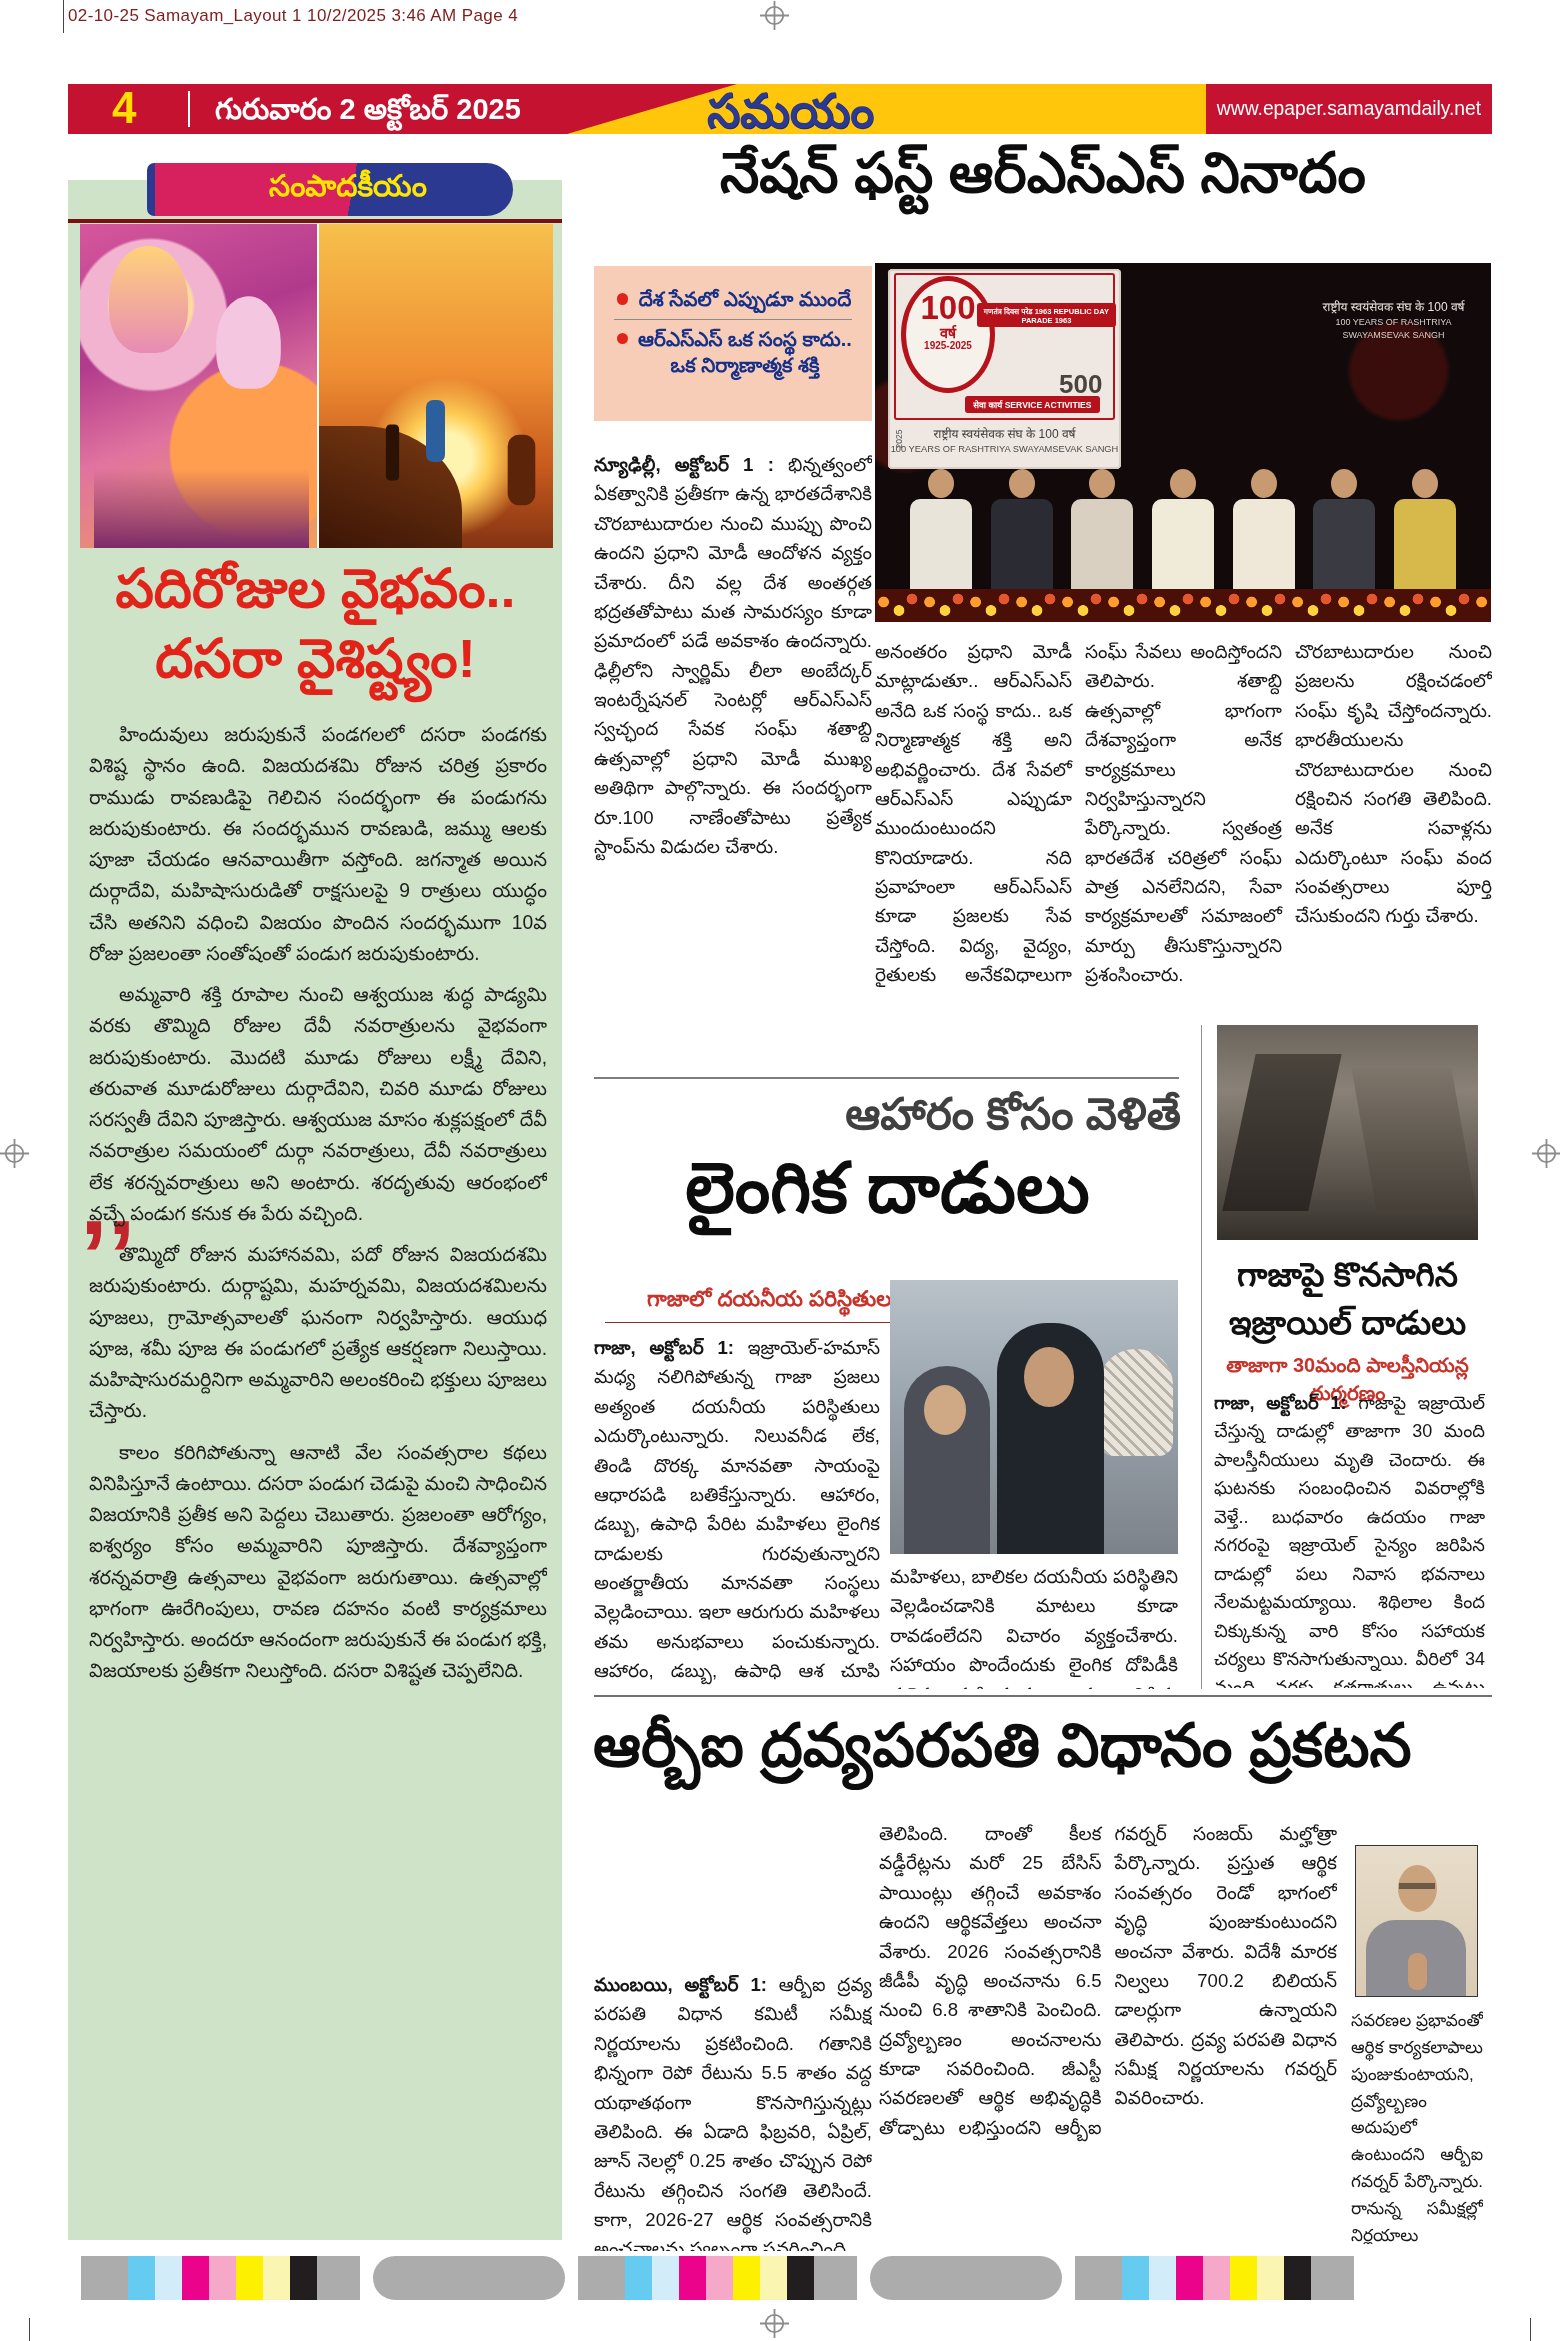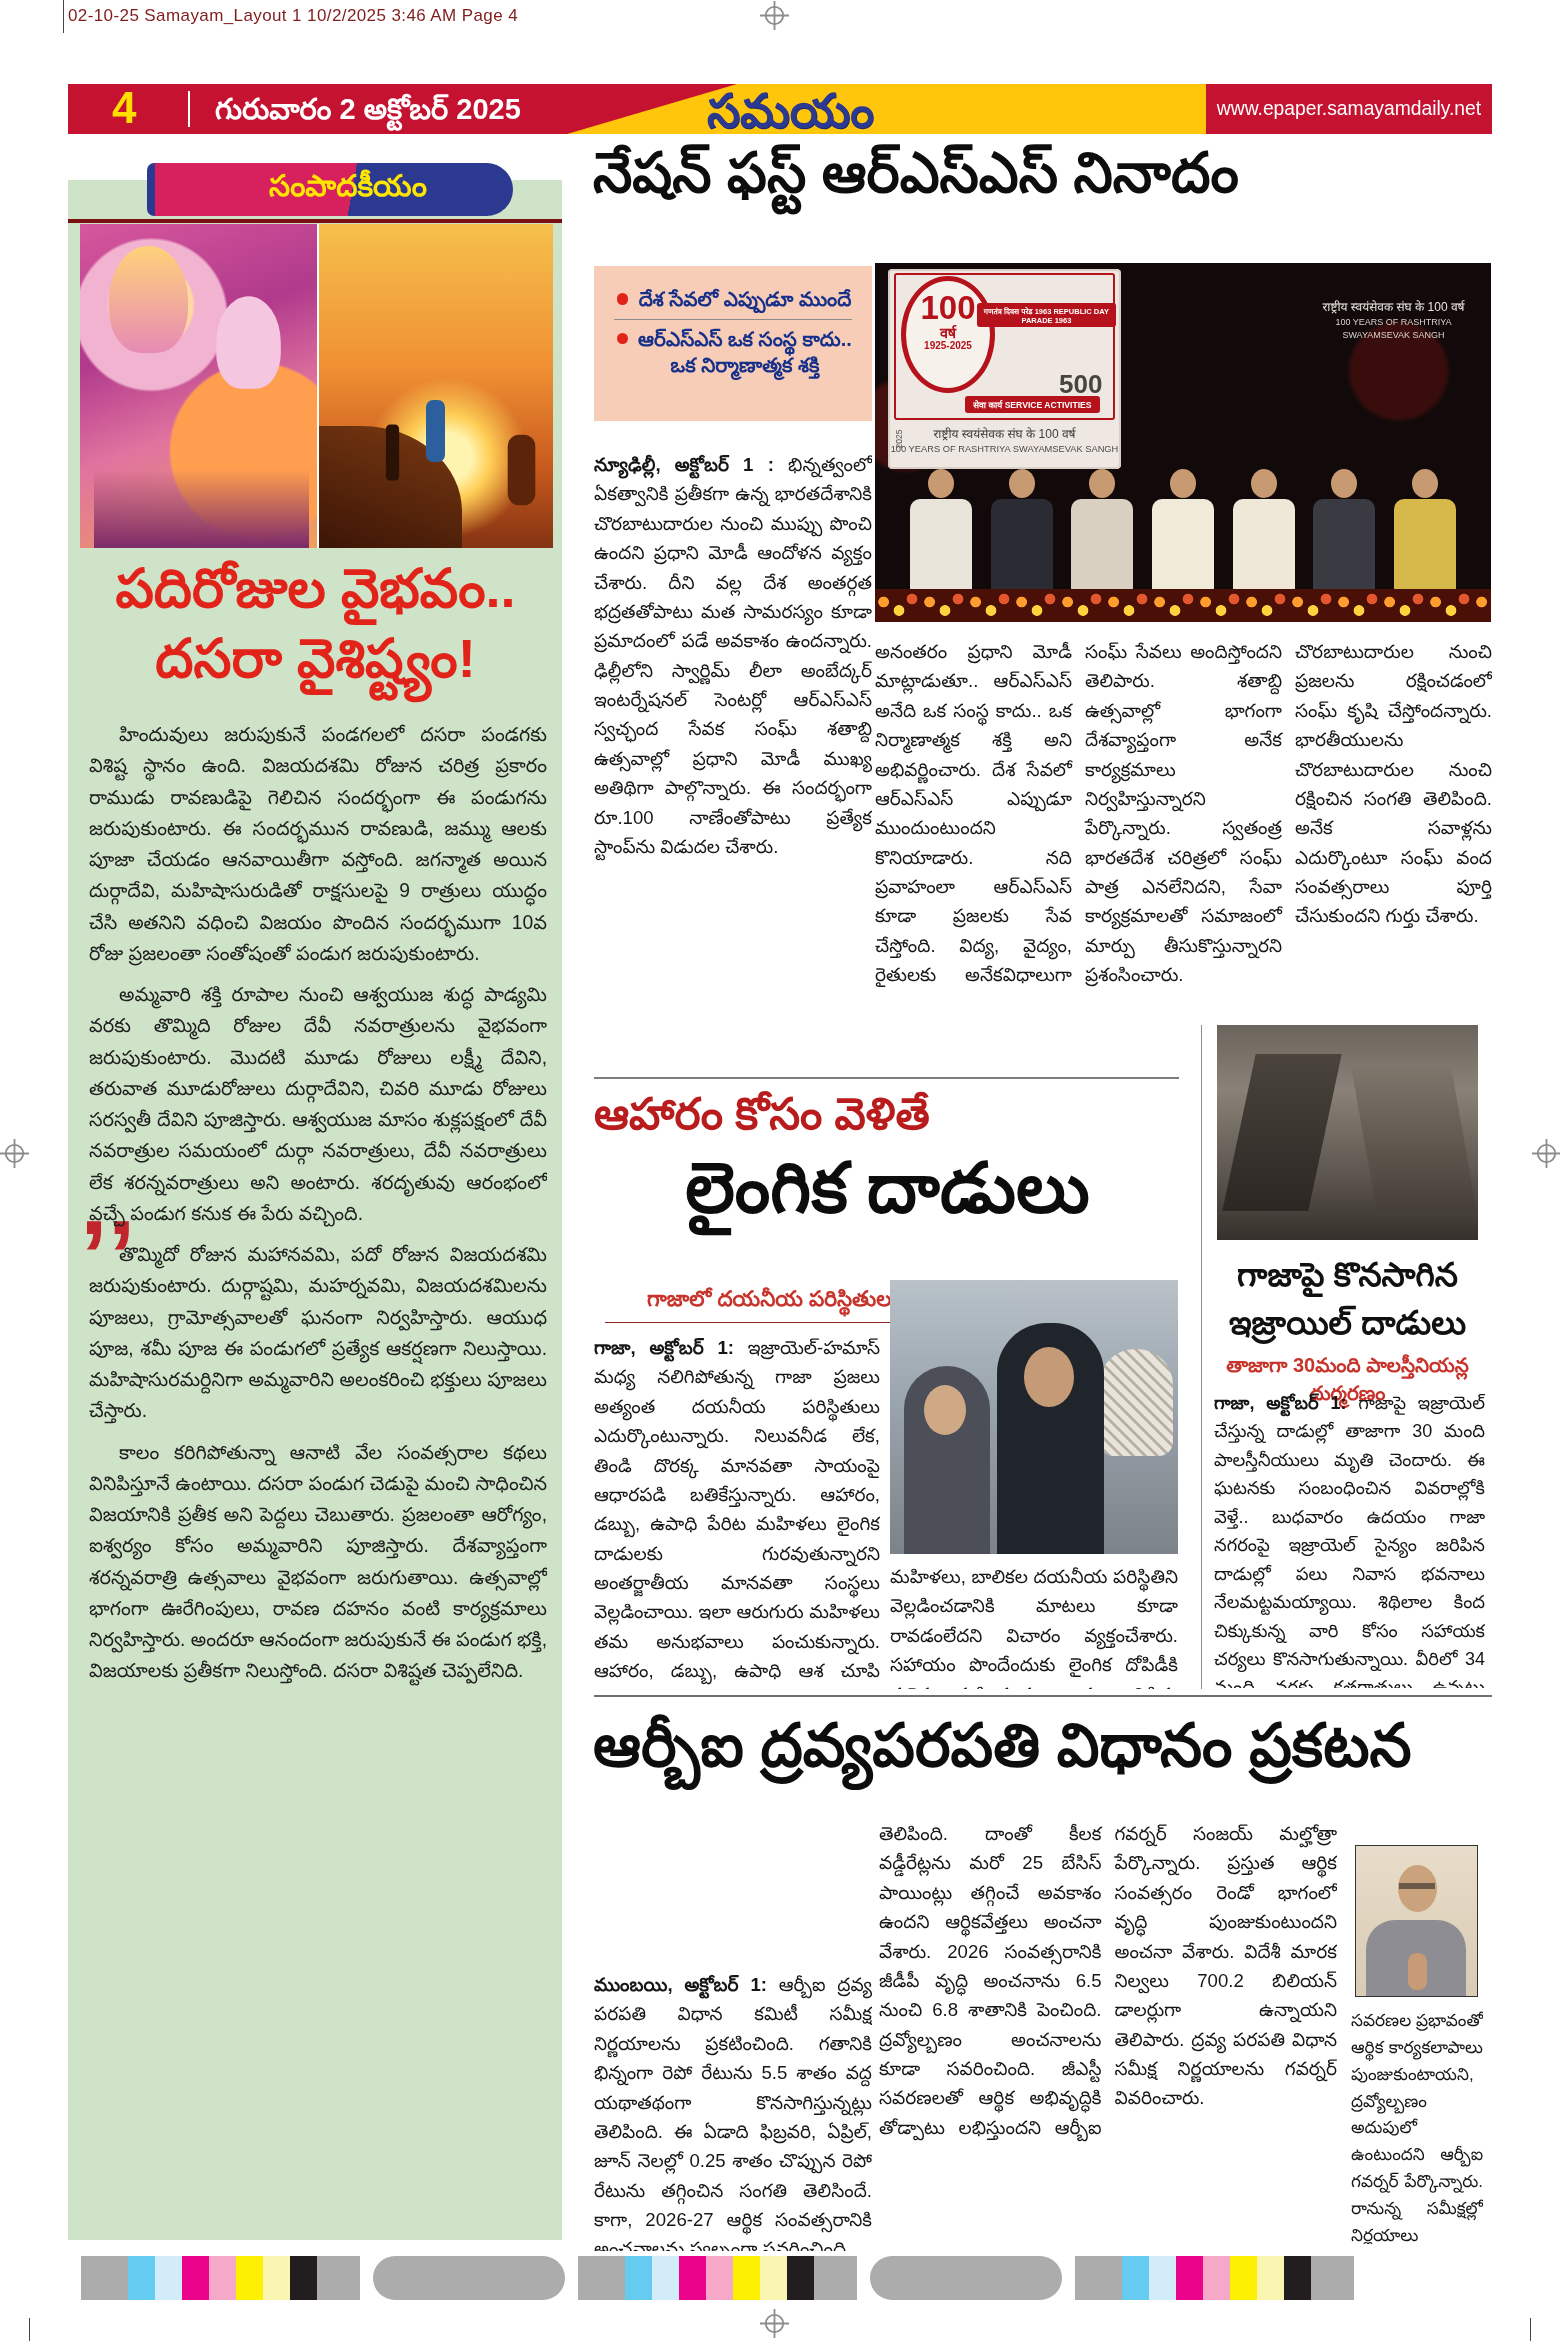--- a/index.html
+++ b/index.html
@@ -51,21 +51,21 @@
   .art-right:after{content:"";position:absolute;left:107px;bottom:86px;width:18.6px;height:62px;border-radius:7.2px;
      background:#2c5f9e;box-shadow:-43px 21.5px 0 -2.9px #2b1204,86px 39px 0 4.3px #5c2408;}
   .edit-h1{left:72px;top:557px;width:487px;text-align:center;font-size:54px;font-weight:800;color:#E2231A;}
   .edit-h2{left:72px;top:627px;width:487px;text-align:center;font-size:54px;font-weight:800;color:#E2231A;}
   .edit-body{left:89px;top:719px;width:458px;height:1496px;font-size:19.3px;line-height:1.62;
              text-align:justify;color:#1d1d1d;overflow:hidden;}
   .edit-body p{margin:0 0 10px 0;text-indent:30px;}
   .quote-mark{left:80px;top:1174px;width:64px;color:#C0262C;font-size:100px;line-height:.5;font-weight:700;}
 
   
-  .main-headline{left:593px;top:140px;width:900px;font-size:56px;font-weight:800;color:#0d0d0d;}
+  .main-headline{left:593px;top:140px;width:900px;font-size:56px;font-weight:800;color:#0d0d0d;text-align:center;}
   .bullet-box{left:594px;top:266px;width:278px;height:155px;background:#F8CDB8;box-sizing:border-box;
               padding:10px 15.7px 7.2px 15.7px;}
   .bullet-box ul{list-style:none;margin:4px;padding:0;text-align:center;}
   .bullet-box li{position:relative;padding:5.7px 0 7.2px 24px;font-size:20px;font-weight:700;
                  color:#16308A;line-height:1.3;}
   .bullet-box li + li{border-top:0.7px solid #8c8c8c;}
   .bullet-box li:before{content:"";position:absolute;left:2.9px;top:13px;width:11.5px;height:11.5px;
                  border-radius:50%;background:#E2231A;}
   .main-photo{left:875px;top:263px;width:616px;height:359px;background:
       radial-gradient(circle at 85% 30%,#3a0d0d 0 8%,transparent 9%),
@@ -101,21 +101,21 @@
      radial-gradient(circle at 24px 21.5px,#ffd23e 5px,transparent 5.7px),
      radial-gradient(circle at 37px 10px,#e4572e 5px,transparent 5.7px),
      #4a1008;background-size:46px 33px;}
   .body-text{font-size:18.6px;line-height:1.58;text-align:justify;color:#161616;overflow:hidden;}
   .dl{font-weight:800;}
   .main-col1{left:594px;top:450px;width:278px;height:624px;}
   .main-cols{left:875px;top:637px;width:617px;height:429px;column-count:3;column-gap:13px;}
 
   
   .hdiv1{left:594px;top:1077px;width:585px;height:2.1px;background:#7d7d7d;}
-  .gaza-h1{left:594px;top:1089px;width:587px;text-align:left;font-size:44px;font-weight:800;color:#b91c1c;}
+  .gaza-h1{left:594px;top:1089px;width:587px;text-align:right;font-size:44px;font-weight:800;color:#404040;}
   .gaza-h2{left:594px;top:1148px;width:587px;text-align:center;font-size:70px;font-weight:800;color:#0c0c0c;}
   .gaza-sub{left:605px;top:1287px;width:336px;text-align:center;font-size:21.5px;font-weight:800;
             color:#C7342B;padding-bottom:5.7px;border-bottom:1.4px solid #8a2a24;}
   .gaza-col1{left:594px;top:1333px;width:286px;height:356px;}
   .gaza-photo{left:890px;top:1280px;width:288px;height:274px;overflow:hidden;
      background:linear-gradient(180deg,#b9c2c9 0%,#9aa4ad 45%,#7c8289 100%);}
   .gp-fig1{position:absolute;left:107px;top:43px;width:107px;height:236px;border-radius:50px 50px 0 0;
      background:#20242b;}
   .gp-fig1:before{content:"";position:absolute;left:27px;top:24px;width:50px;height:60px;border-radius:50%;
      background:#c59b77;}

